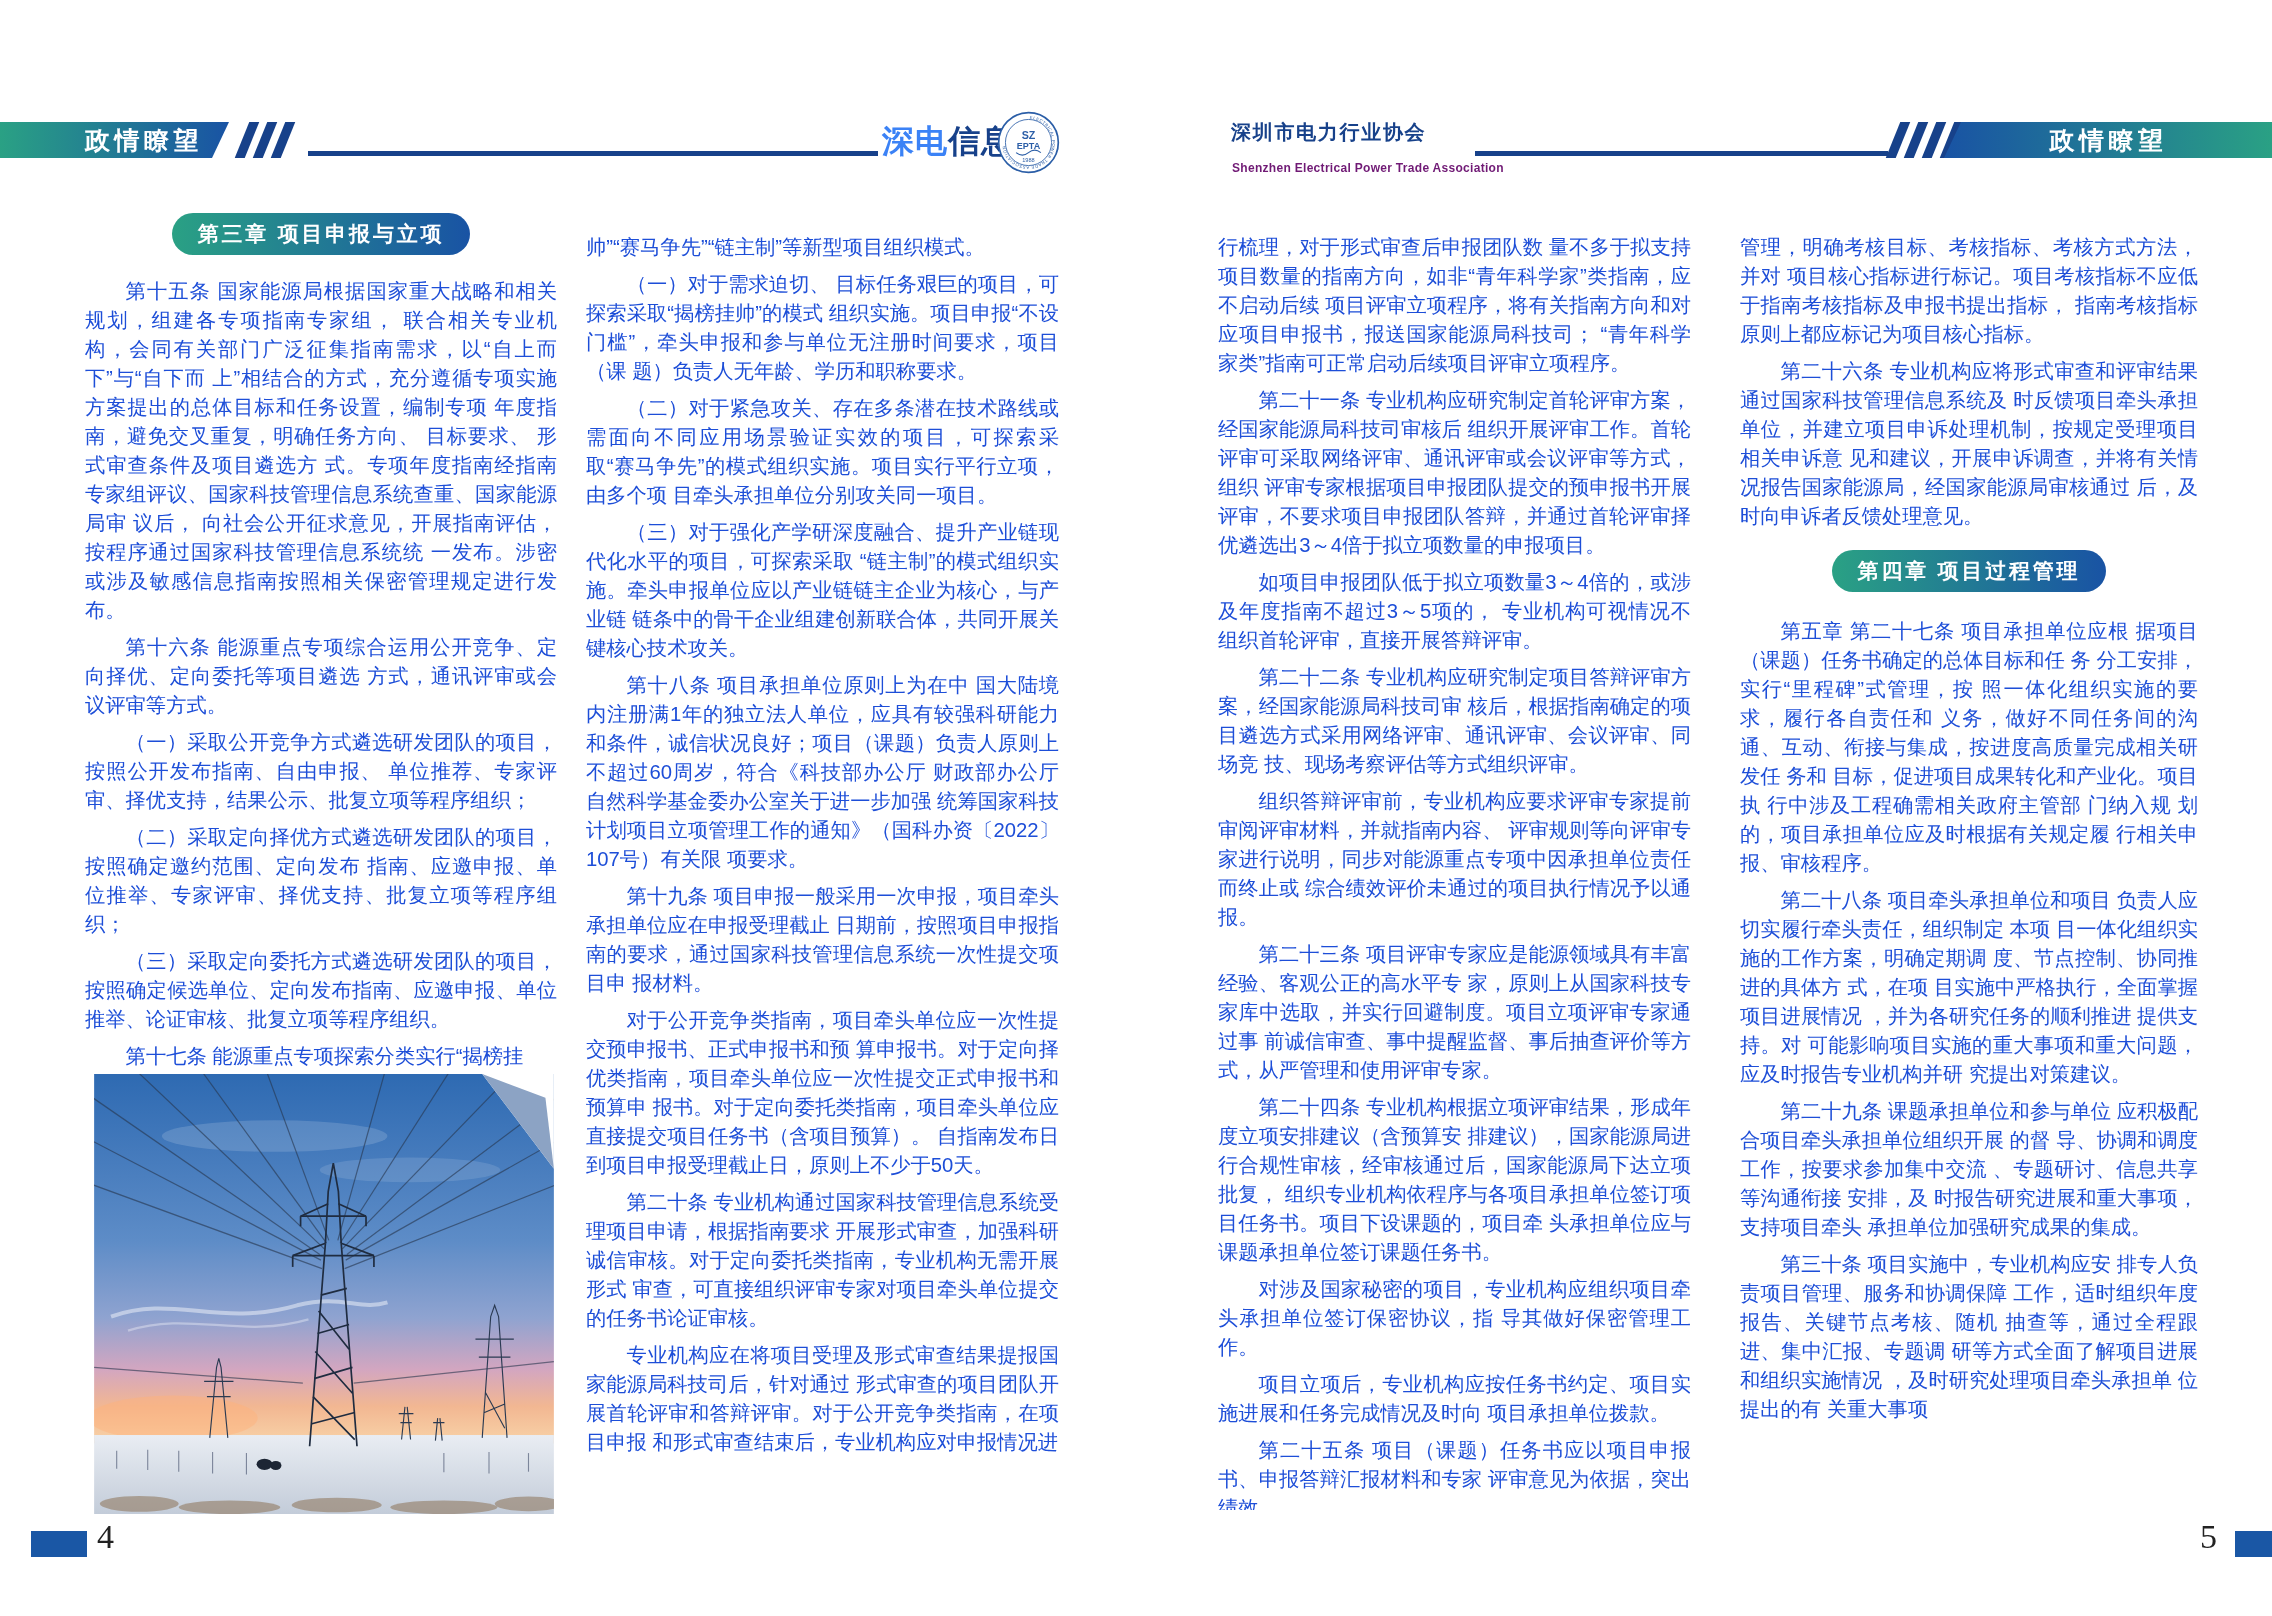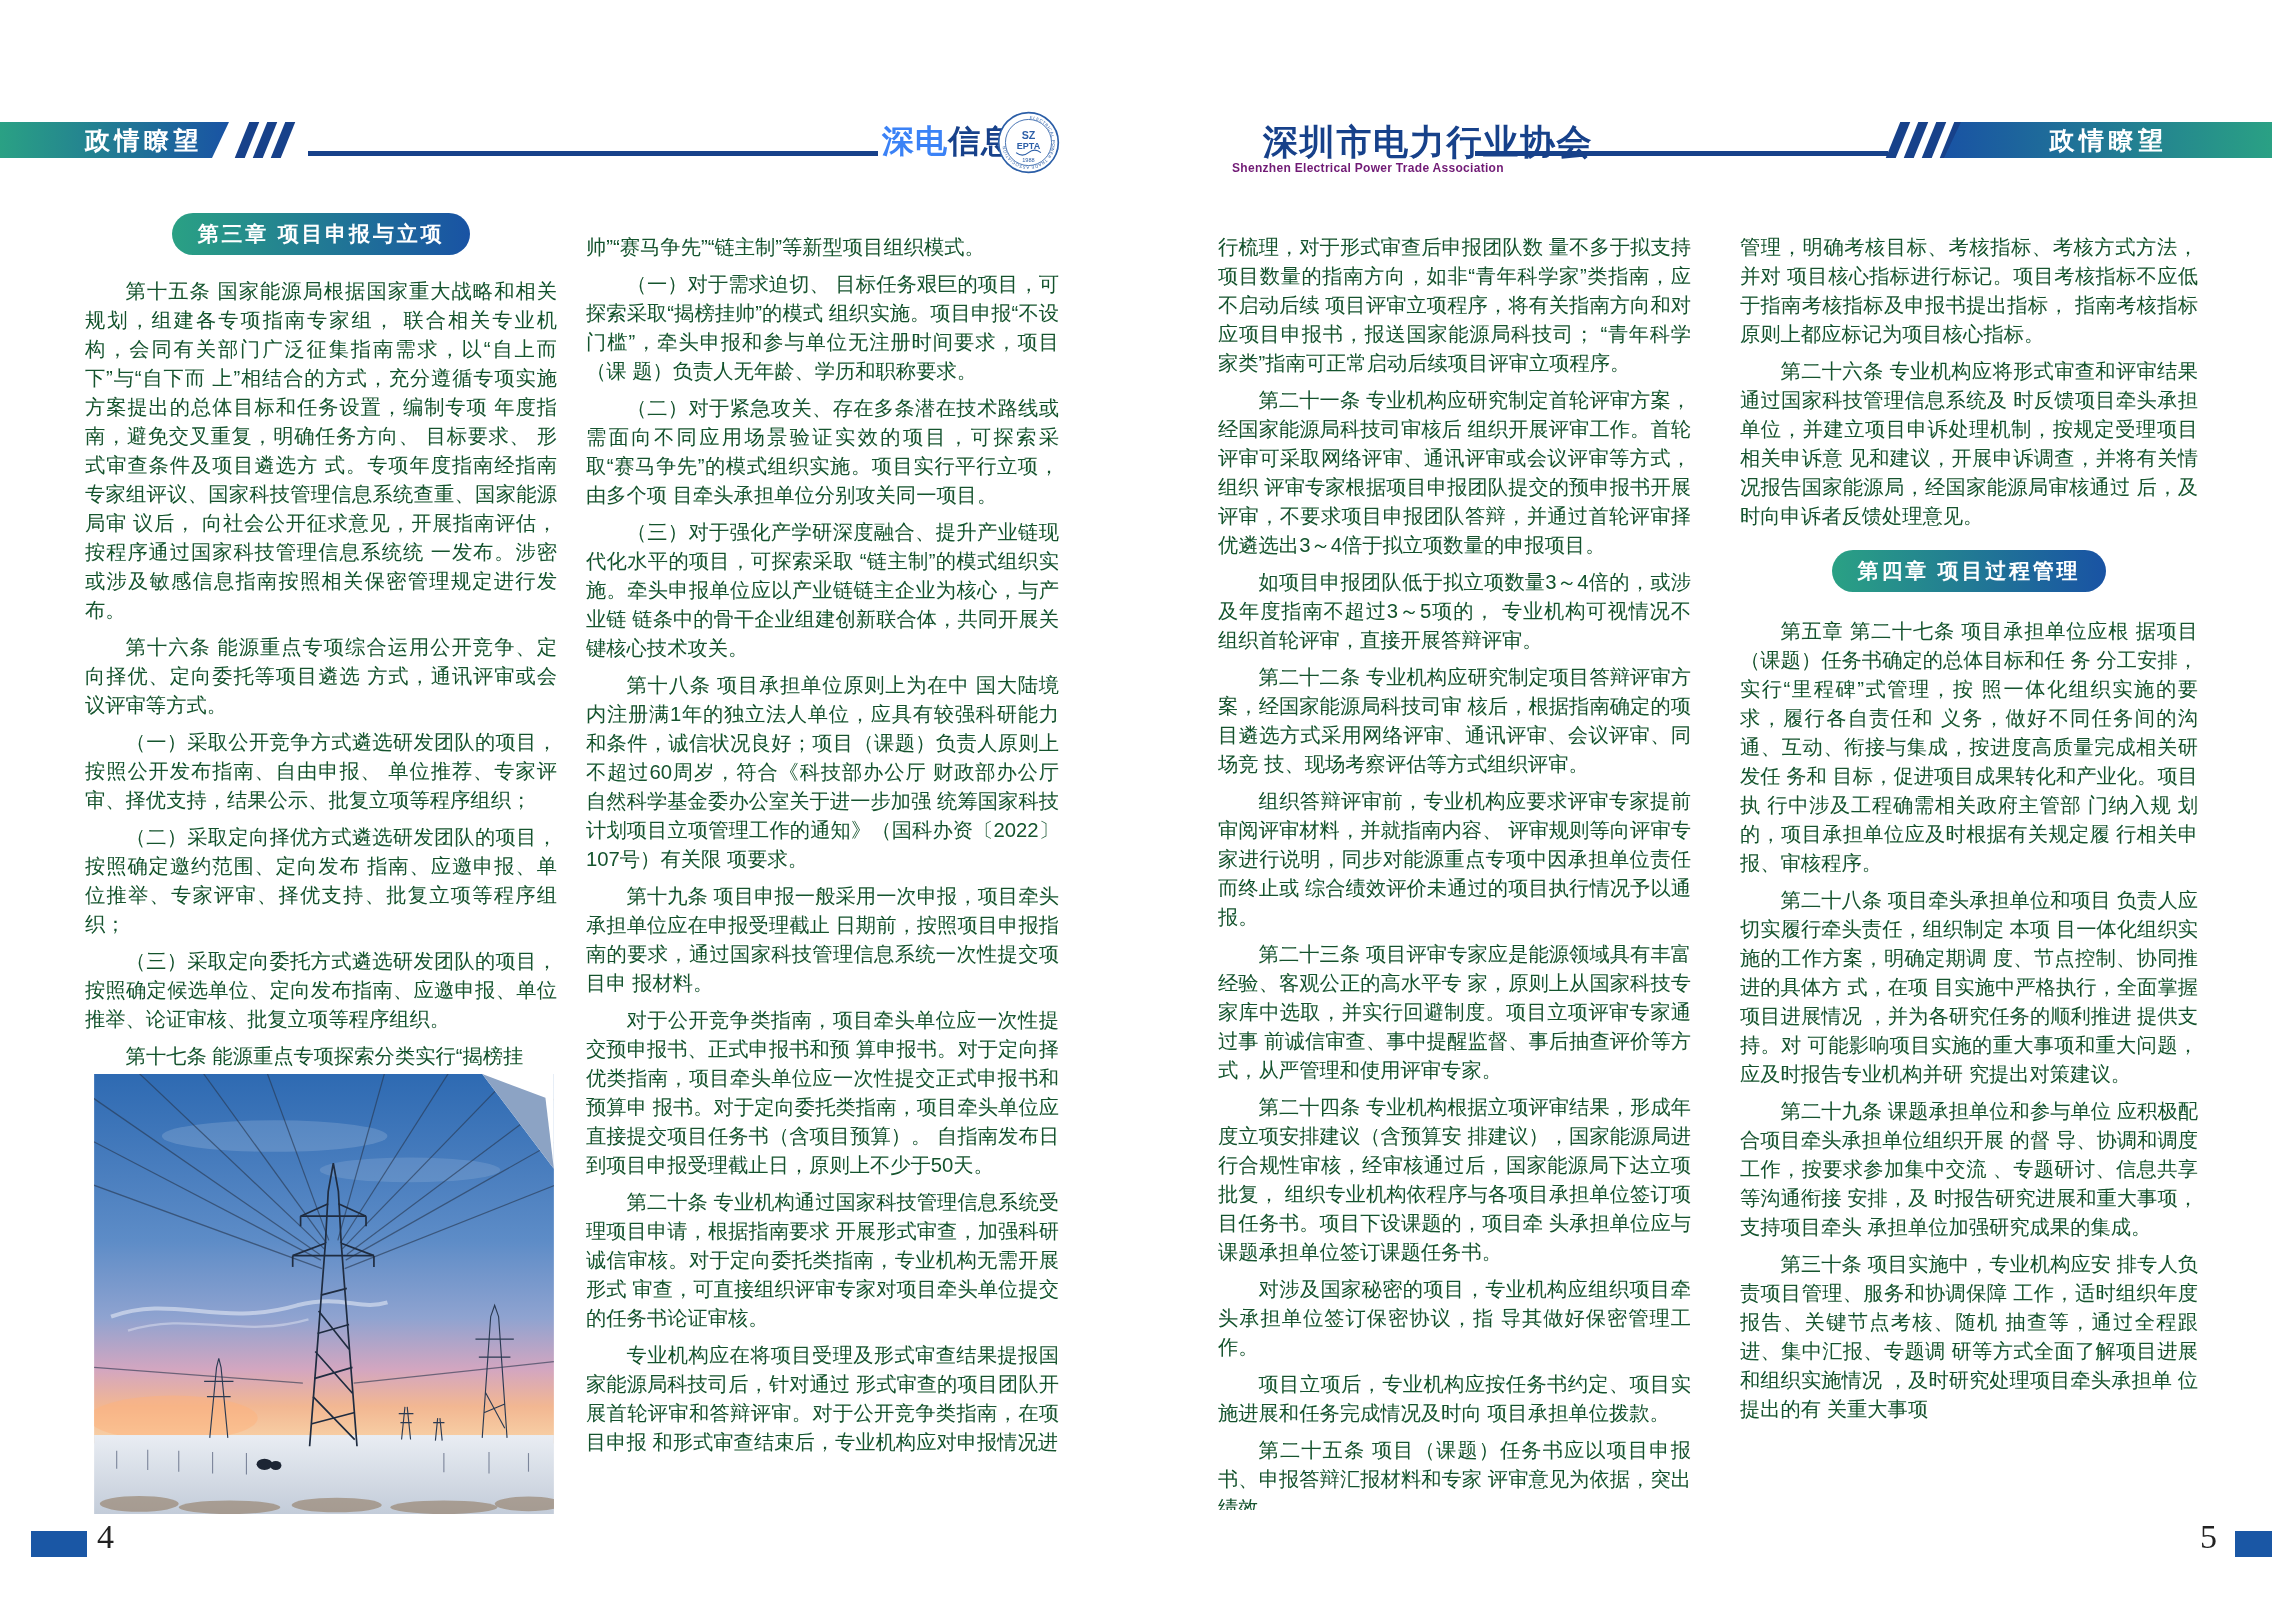--- a/index.html
+++ b/index.html
@@ -21,30 +21,30 @@
   .stripes i{display:block;width:9.6px;height:36px;background:#17418a;transform:skewX(-22deg);}
   .stripes-left{left:242px;}
   .stripes-right{left:1893px;}
   .rule{position:absolute;top:151px;height:5.1px;background:#17418a;}
   .rule-left{left:308px;width:570px;}
   .rule-right{left:1475px;width:413px;}
   .brand{position:absolute;left:882px;top:120px;font-size:32px;font-weight:bold;letter-spacing:1.1px;}
   .brand-g{color:#3b82f6;}
   .brand-b{color:#17418a;}
   .logo{position:absolute;left:997px;top:111px;}
-  .org-cn{position:absolute;left:1231px;top:119px;font-size:35px;font-weight:bold;color:#17418a;letter-spacing:1.7px;margin-left:32px;}
+  .org-cn{position:absolute;left:1231px;top:119px;font-size:20px;font-weight:bold;color:#17418a;letter-spacing:1.7px;}
   .org-en{position:absolute;left:1232px;top:161px;font-size:12px;font-weight:bold;color:#701a75;letter-spacing:0.3px;}
 
   
   .col{position:absolute;overflow:hidden;}
   .col-l1{left:85px;top:213px;width:472px;height:854px;}
   .col-l2{left:586px;top:233px;width:473px;height:1277px;}
   .col-r1{left:1218px;top:233px;width:473px;height:1277px;}
   .col-r2{left:1740px;top:233px;width:458px;height:1277px;}
-  .para{color:#14532d;font-size:20.3px;line-height:29px;text-align:justify;
+  .para{color:#1d4ed8;font-size:20.3px;line-height:29px;text-align:justify;
     text-indent:2em;margin:0 0 8px 0;}
   .para.cont{text-indent:0;}
 
   .pill-wrap{text-align:center;margin:0 0 22.6px 0;}
   .pill-wrap-mid{text-align:center;margin:19px 0 25px 0;}
   .pill{display:inline-block;background:linear-gradient(90deg,#2aa184,#1953a4);
     color:#fff;font-weight:bold;font-size:21px;letter-spacing:2.8px;
     padding:6.8px 26px;border-radius:27px;white-space:nowrap;}
 
   

